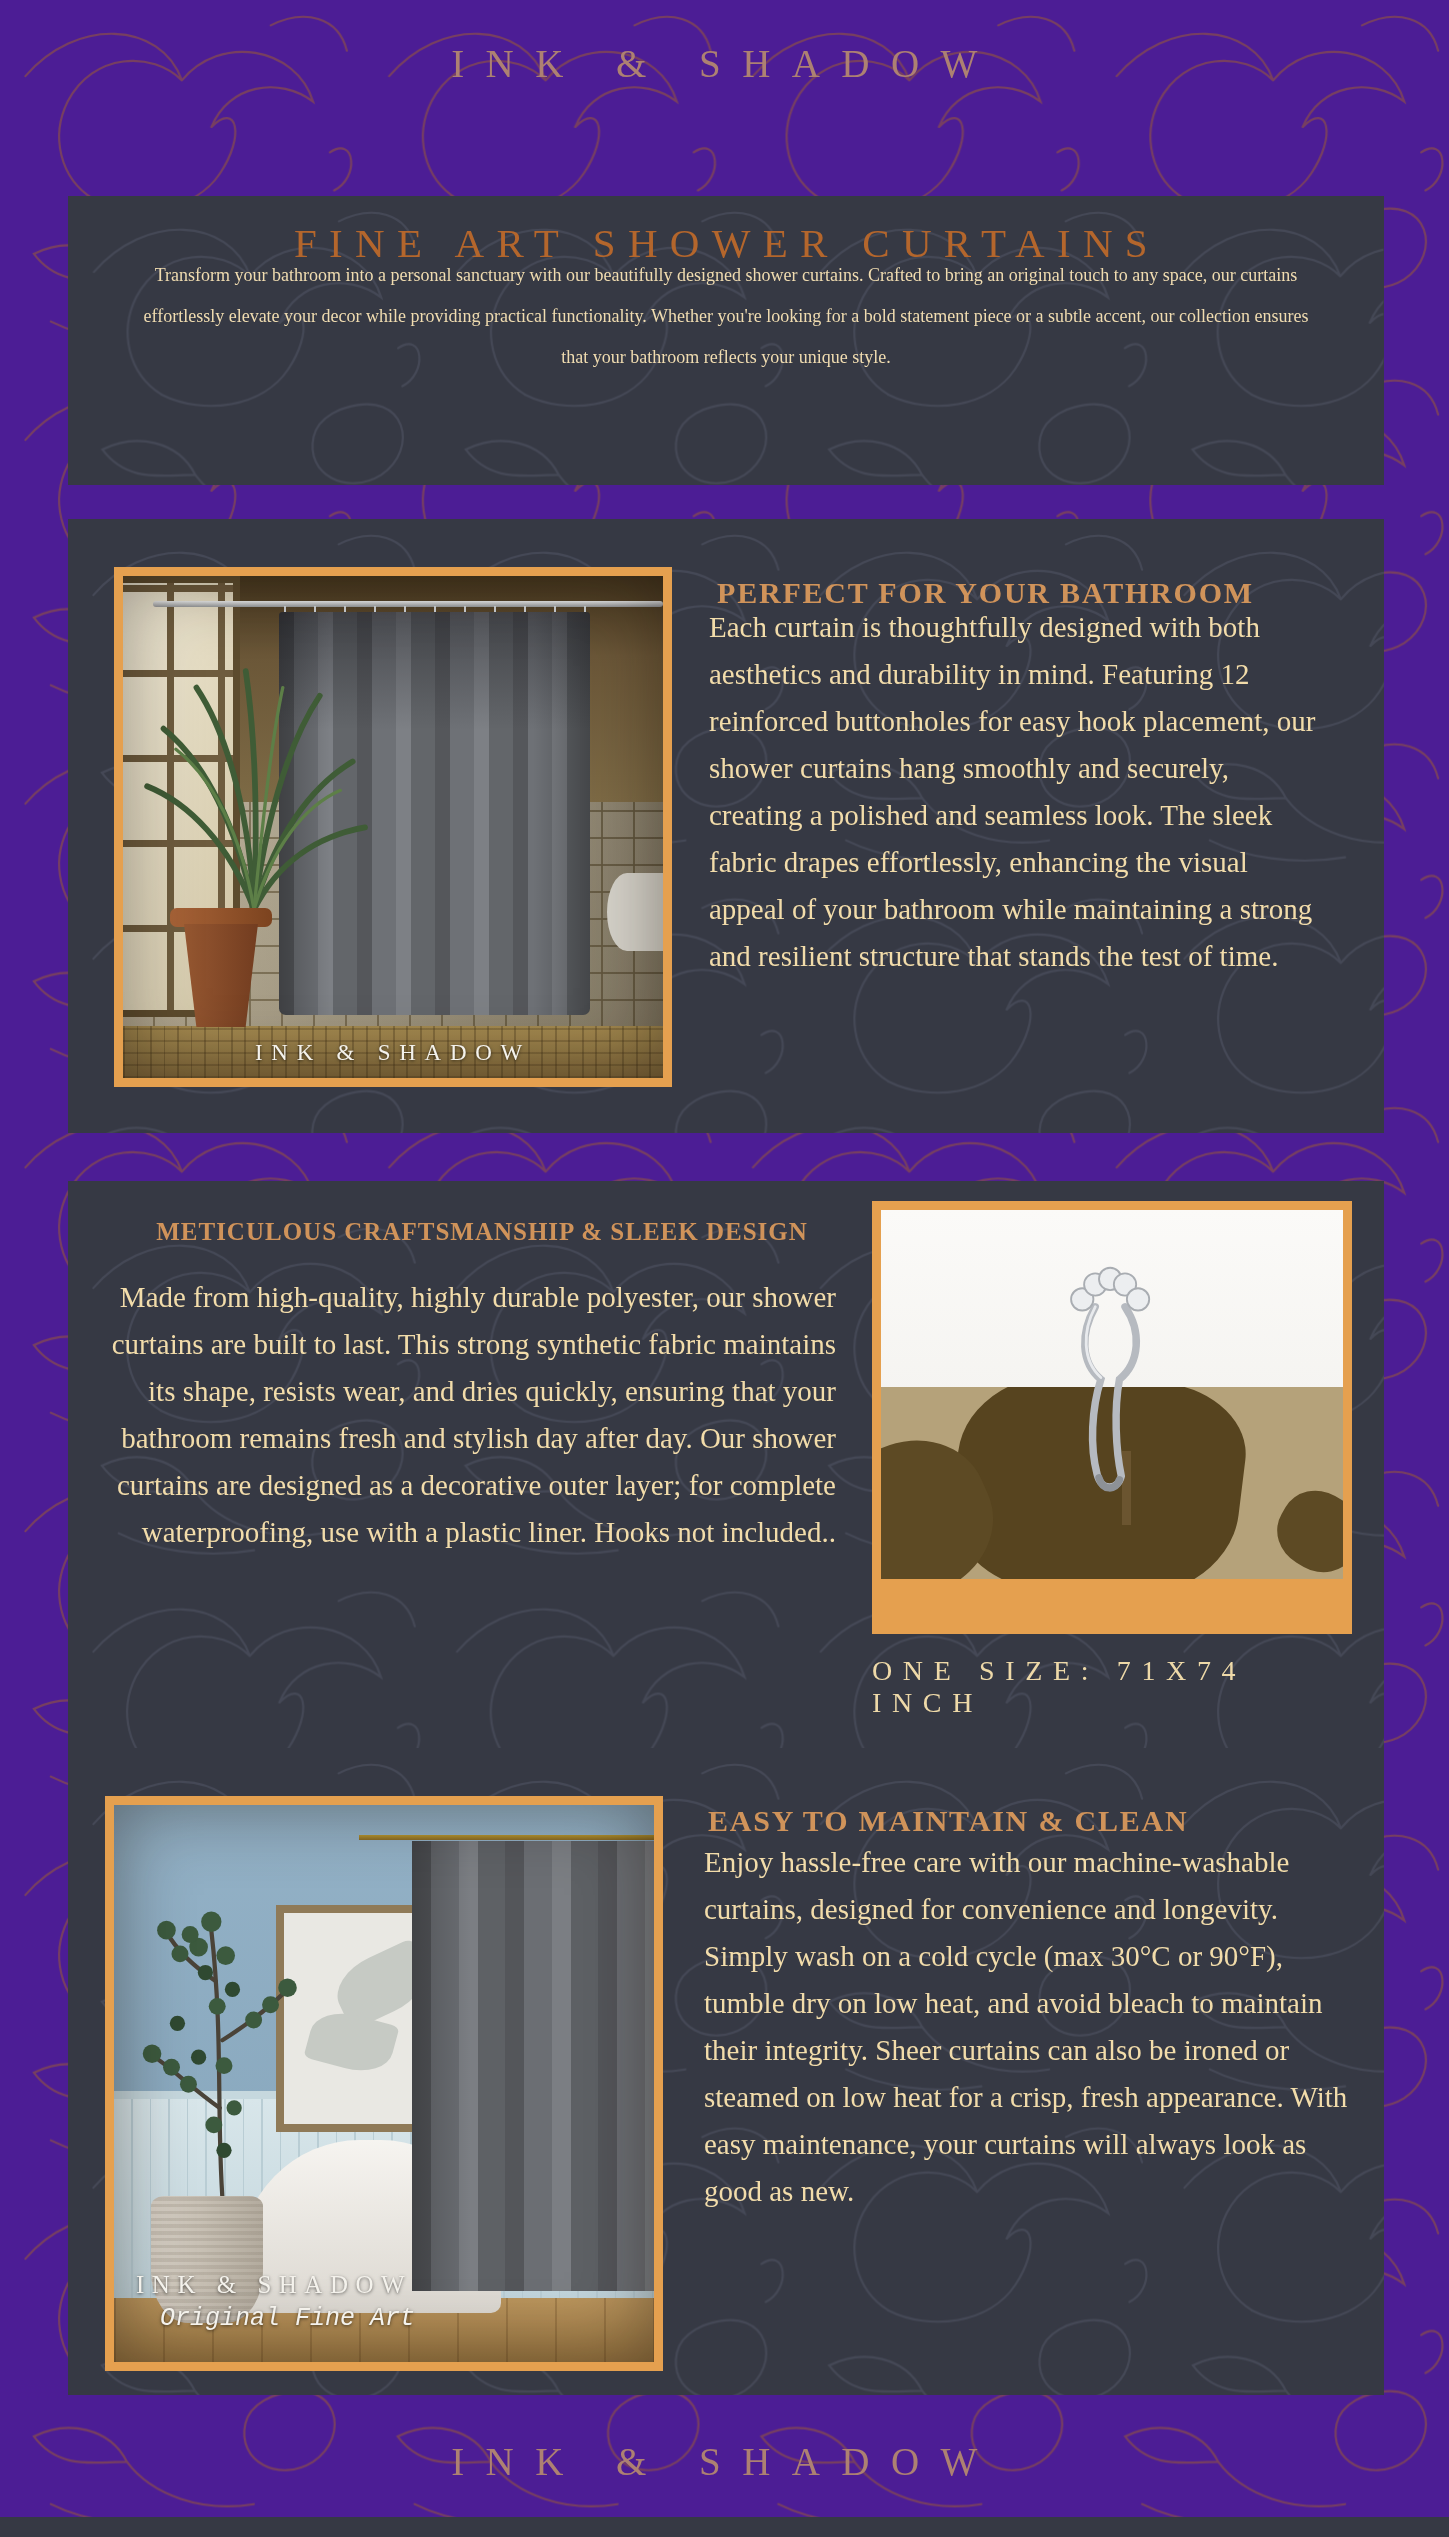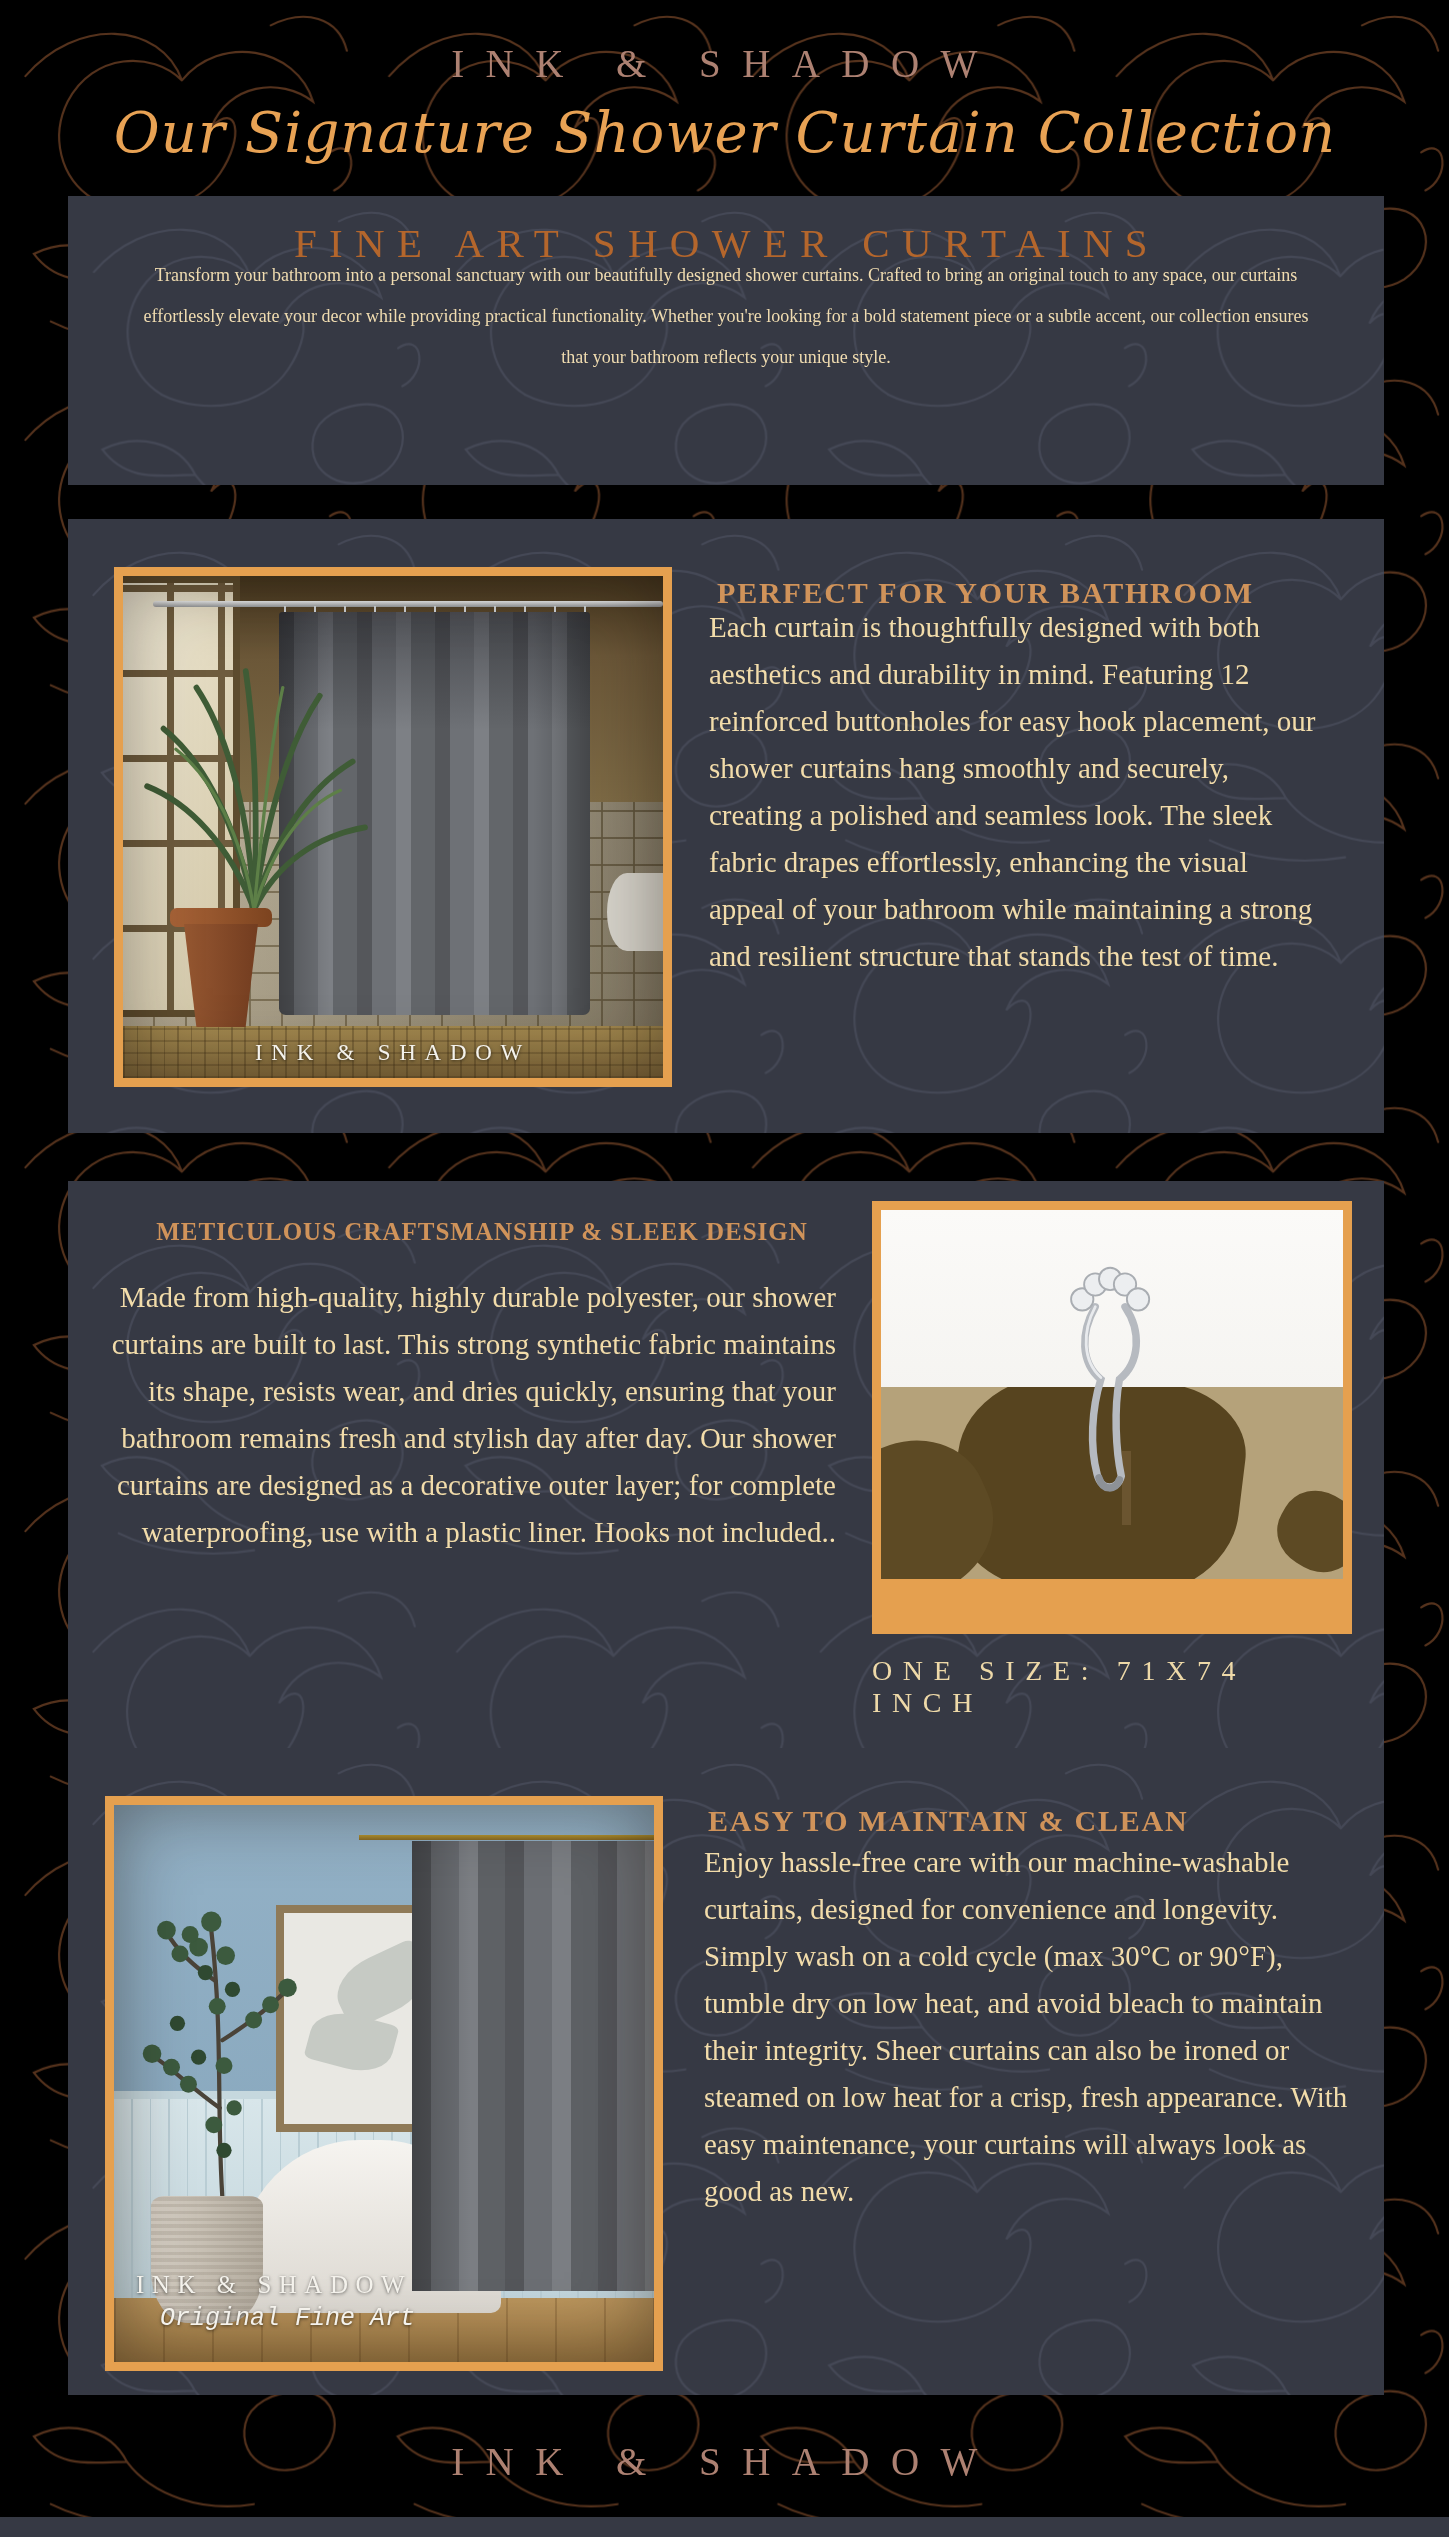--- a/index.html
+++ b/index.html
@@ -1,17 +1,17 @@
 <!DOCTYPE html>
 <html style="font-size:13.5px"><head>
 <meta charset="utf-8">
 <style>
   html,body{margin:0;padding:0;background:#2a1a18;}
   .page{position:relative;width:1450px;height:2538px;overflow:hidden;
-        background:#000000;font-family:"Liberation Serif",serif;}
+        background:#4c1d95;font-family:"Liberation Serif",serif;}
   svg.bgfill{position:absolute;inset:0;width:100%;height:100%;display:block;}
 
   
   .brand{position:absolute;width:100%;text-align:center;color:#ad8172;
          font-size:39px;letter-spacing:0.55em;font-weight:400;}
   .tagline{position:absolute;width:100%;text-align:center;color:#e8a254;
            font-style:italic;font-size:56px;letter-spacing:0.02em;
            font-family:"DejaVu Serif",serif;}
   .panel{position:absolute;left:68px;width:1316px;background:#363944;overflow:hidden;}
   .panel .content{position:relative;z-index:2;}
@@ -149,21 +149,20 @@
         </g>
       </pattern>
     </defs>
   </svg>
 
   <svg class="bgfill" aria-hidden="true" viewBox="0 0 1714 3000" width="1450" height="2538">
     <rect width="100%" height="100%" fill="url(#fl-warm)"></rect>
   </svg>
 
   <div class="brand" style="top:41px;">INK &amp; SHADOW</div>
-  <div class="tagline" style="top:100px;">Our Signature Shower Curtain Collection</div>
 
   <section class="panel" style="top:196px;height:289px;">
     <svg class="bgfill" aria-hidden="true" viewBox="0 0 1556 342" width="1316" height="289">
         <rect width="100%" height="100%" fill="url(#fl-cool)"></rect>
       </svg>
     <div class="content">
       <h1 class="intro-heading" style="top:22px;margin:1px;">FINE ART SHOWER CURTAINS</h1>
       <p class="intro-body" style="left:66px;width:1184px;top:59px;margin:0;">Transform your bathroom into a personal sanctuary with our beautifully designed shower curtains. Crafted to bring an original touch to any space, our curtains effortlessly elevate your decor while providing practical functionality. Whether you're looking for a bold statement piece or a subtle accent, our collection ensures that your bathroom reflects your unique style.</p>
     </div>
   </section>

